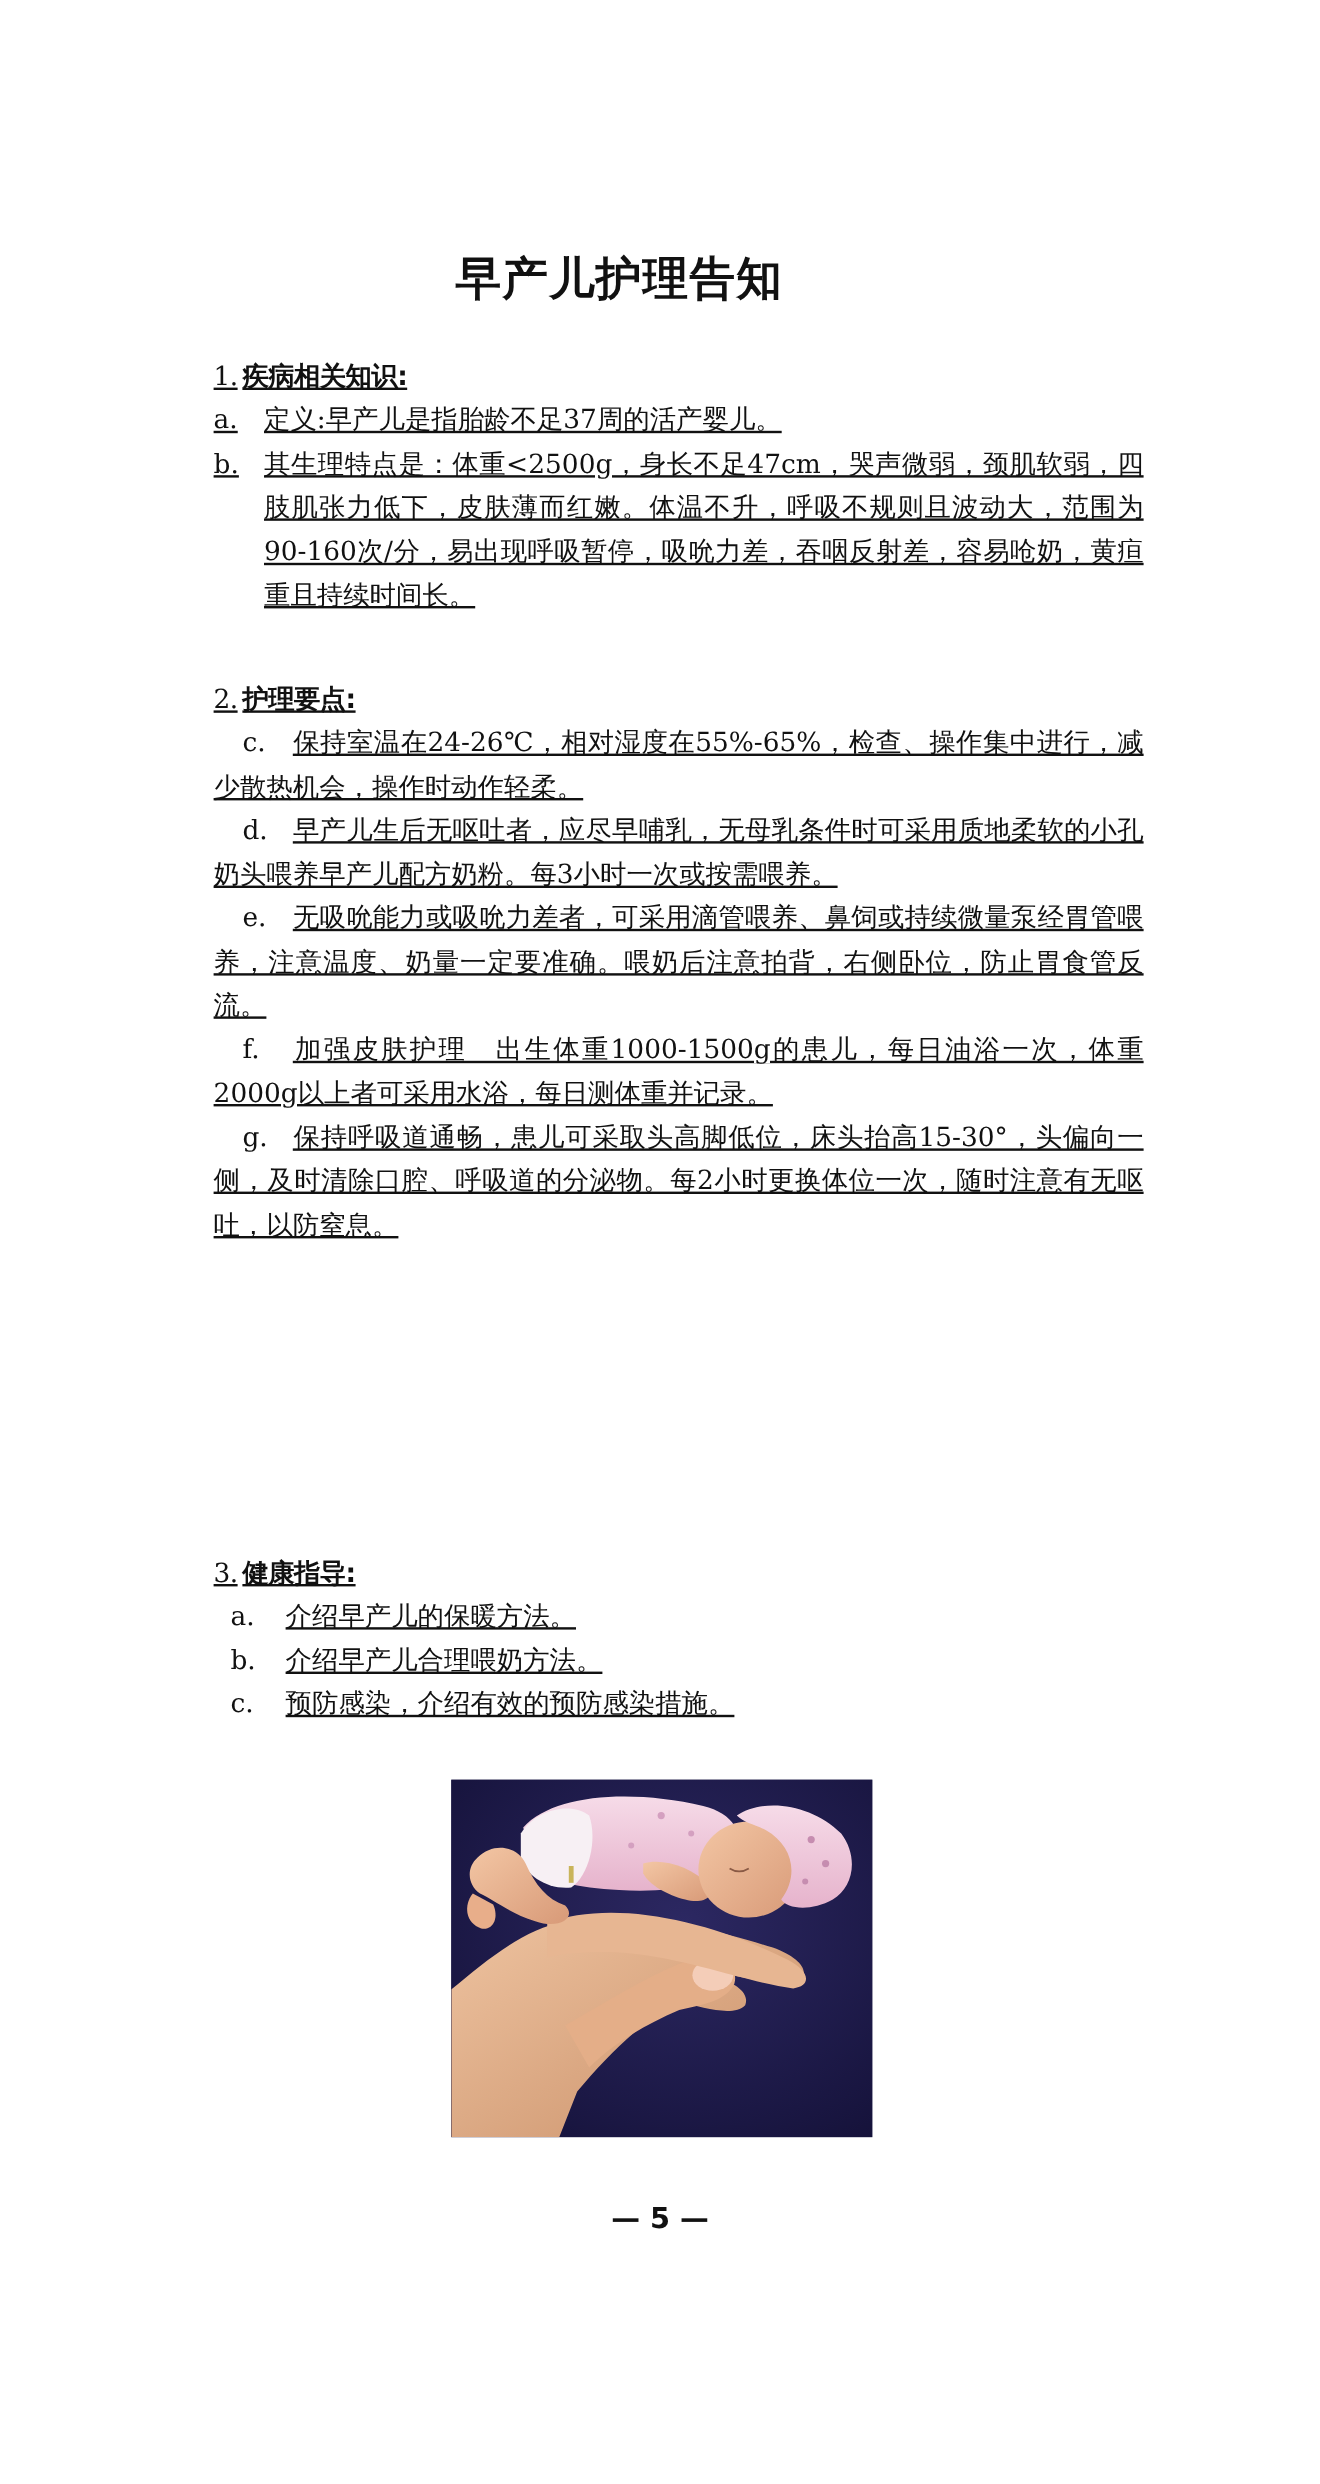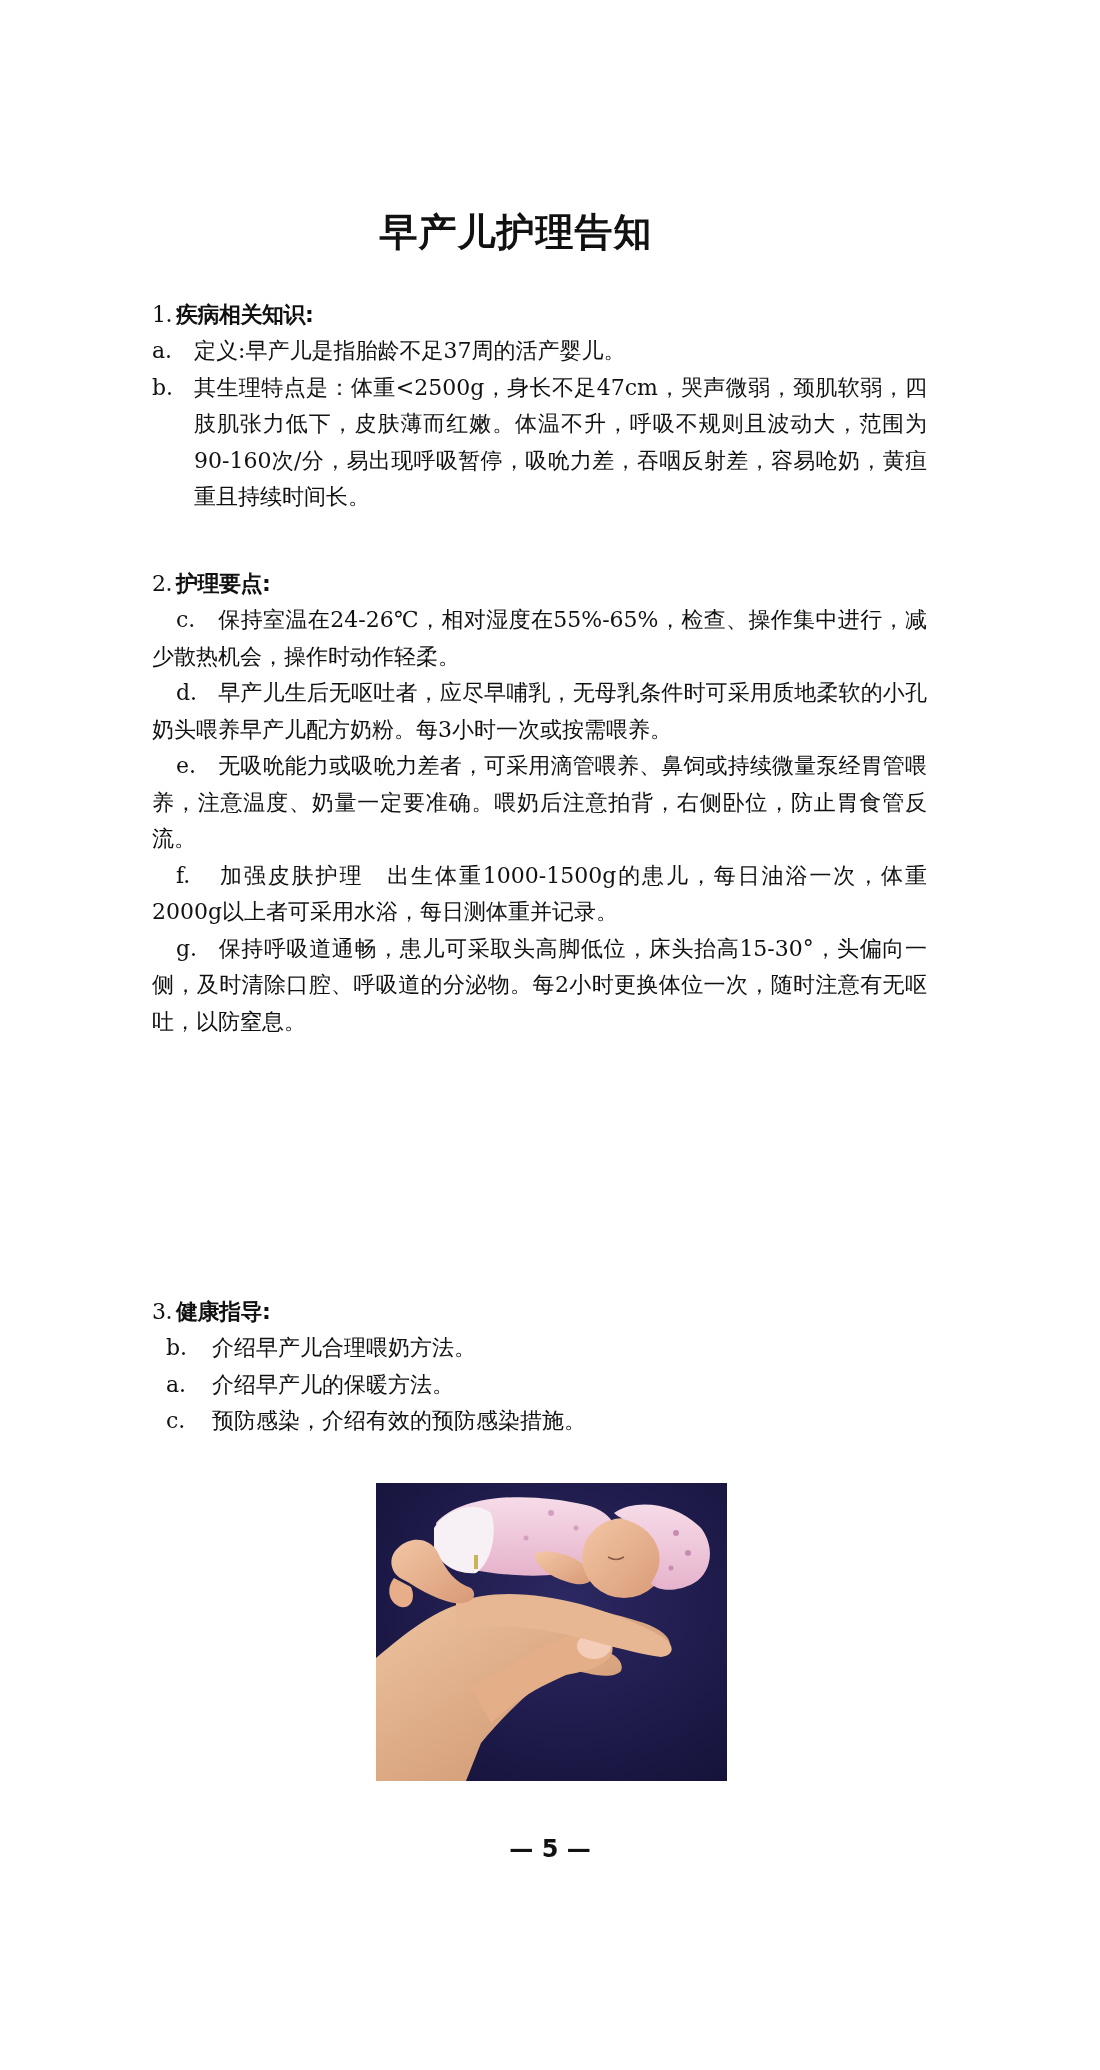--- a/index.html
+++ b/index.html
@@ -23,24 +23,25 @@
       text-align: center;
       font-family: "DejaVu Sans", "Liberation Sans", sans-serif;
       font-weight: bold;
       font-size: 38px;
       letter-spacing: 1px;
       line-height: 56px;
       margin-top: 16px;
     }
     .content {
       position: absolute;
-      left: 152px;
+      left: 178px;
       width: 775px;
       font-size: 22px;
       line-height: 36.5px;
+      text-decoration: underline;
     }
     .section-heading {
       font-family: "DejaVu Sans", "Liberation Sans", sans-serif;
       font-weight: bold;
       font-size: 22px;
       line-height: 36px;
       letter-spacing: -0.5px;
     }
     .section-heading .num {
       font-family: "DejaVu Serif", "Liberation Serif", serif;
@@ -121,22 +122,22 @@
   <div class="para-item"><span class="marker">d.</span><span>早产儿生后无呕吐者，应尽早哺乳，无母乳条件时可采用质地柔软的小孔奶头喂养早产儿配方奶粉。每3小时一次或按需喂养。</span></div>
   <div class="para-item"><span class="marker">e.</span><span>无吸吮能力或吸吮力差者，可采用滴管喂养、鼻饲或持续微量泵经胃管喂养，注意温度、奶量一定要准确。喂奶后注意拍背，右侧卧位，防止胃食管反流。</span></div>
   <div class="para-item"><span class="marker">f.</span><span>加强皮肤护理　出生体重1000-1500g的患儿，每日油浴一次，体重2000g以上者可采用水浴，每日测体重并记录。</span></div>
   <div class="para-item"><span class="marker">g.</span><span>保持呼吸道通畅，患儿可采取头高脚低位，床头抬高15-30°，头偏向一侧，及时清除口腔、呼吸道的分泌物。每2小时更换体位一次，随时注意有无呕吐，以防窒息。</span></div>
 </div>
 
 <div class="content" style="top:1294px;">
   <div class="section-heading">
     <span class="num">3.</span><span>健康指导:</span>
   </div>
+  <div class="guide-item"><span class="marker">a.</span><span>介绍早产儿的保暖方法。</span></div>
   <div class="guide-item"><span class="marker">b.</span><span>介绍早产儿合理喂奶方法。</span></div>
-  <div class="guide-item"><span class="marker">a.</span><span>介绍早产儿的保暖方法。</span></div>
   <div class="guide-item"><span class="marker">c.</span><span>预防感染，介绍有效的预防感染措施。</span></div>
 </div>
 
 <div class="photo" aria-label="premature-baby-sleeping-on-adult-hand">
   <svg width="351" height="298" viewBox="0 0 351 298" xmlns="http://www.w3.org/2000/svg">
     <defs>
       <radialGradient id="bg" cx="55%" cy="40%" r="75%">
         <stop offset="0%" stop-color="#2c2862"></stop>
         <stop offset="100%" stop-color="#15123a"></stop>
       </radialGradient>

